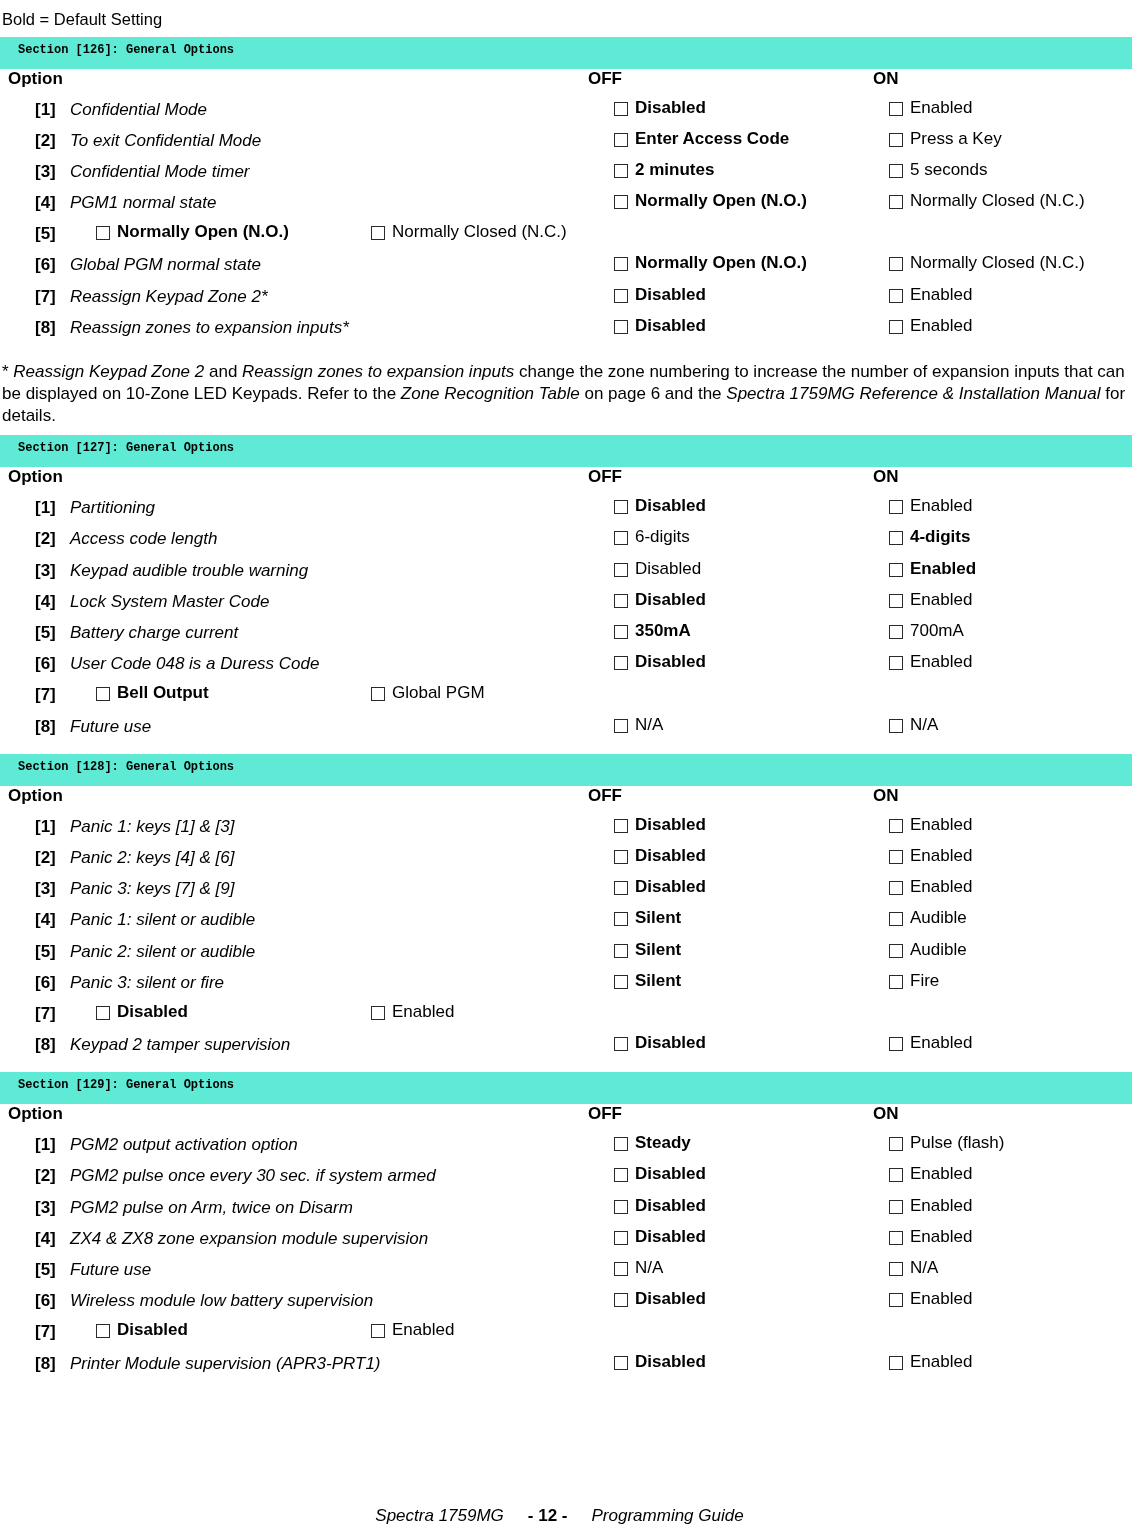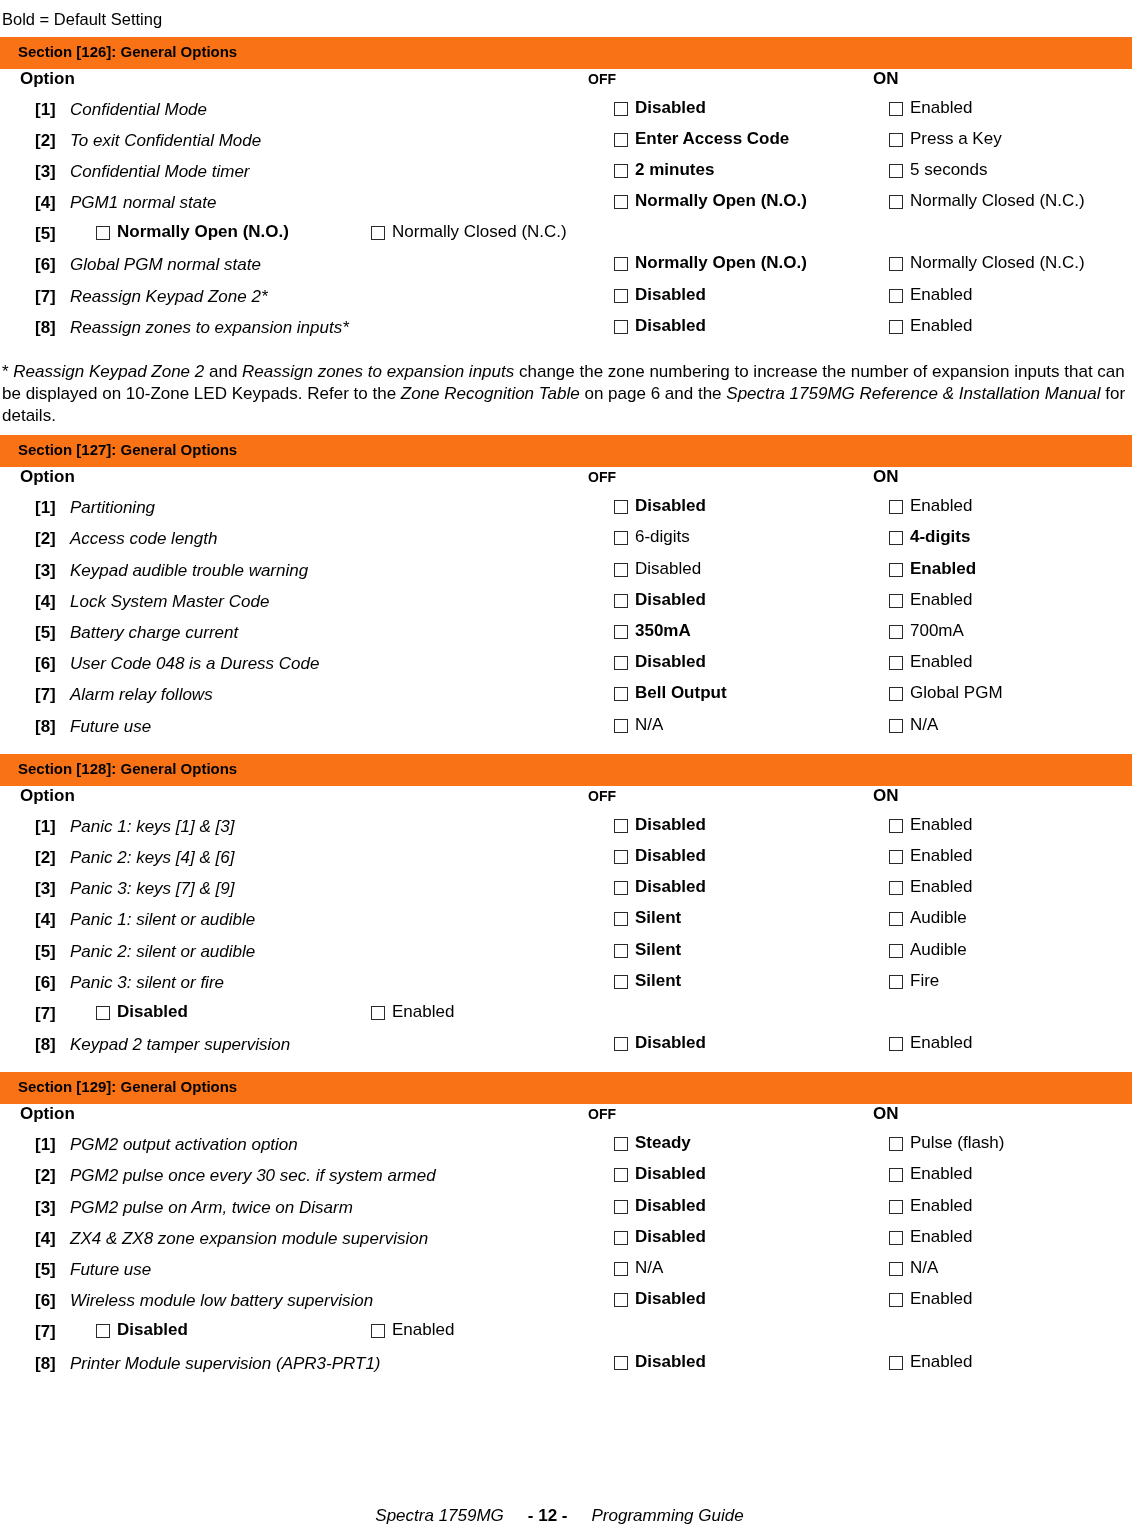--- a/index.html
+++ b/index.html
@@ -37,28 +37,29 @@
     line-height: 1;
     padding: 11px 0 0 2px;
   }
   .legend b { font-weight: normal; }
 
   
   .section { margin-top: 8px; }
   .section.first { margin-top: 9px; }
 
   .section-header {
-    background: #f97316;
-    font-size: 15px;
+    background: #5eead4;
+    font-size: 12px;
     font-weight: bold;
     line-height: 1;
     padding: 7px 0 8px 18px;
     box-sizing: border-box;
     height: 32px;
     white-space: nowrap;
+    font-family: Liberation Mono, monospace;
   }
 
   .grid {
     display: block;
     width: 100%;
   }
 
   .row {
     display: flex;
     align-items: baseline;
@@ -100,27 +101,27 @@
     box-sizing: border-box;
     padding-left: 16px;
   }
 
   
   .hdr-option {
     width: 588px;
     flex: 0 0 588px;
     font-size: 17px;
     font-weight: bold;
-    padding-left: 20px;
+    padding-left: 8px;
     box-sizing: border-box;
   }
   .hdr-off {
     width: 285px;
     flex: 0 0 285px;
-    font-size: 14px;
+    font-size: 17px;
     font-weight: bold;
     box-sizing: border-box;
   }
   .hdr-on {
     width: 259px;
     flex: 0 0 259px;
     font-size: 17px;
     font-weight: bold;
     box-sizing: border-box;
   }
@@ -363,21 +364,20 @@
                 <span class="cb"></span>
                 <span class="optlabel bold">Disabled</span>
               </span></div>
             <div class="c-on"><span class="opt">
                 <span class="cb"></span>
                 <span class="optlabel">Enabled</span>
               </span></div>
           </div>
           <div class="row">
             <div class="c-num">[7]</div>
-            <div class="c-label">Alarm relay follows</div>
             <div class="c-off"><span class="opt">
                 <span class="cb"></span>
                 <span class="optlabel bold">Bell Output</span>
               </span></div>
             <div class="c-on"><span class="opt">
                 <span class="cb"></span>
                 <span class="optlabel">Global PGM</span>
               </span></div>
           </div>
           <div class="row">

